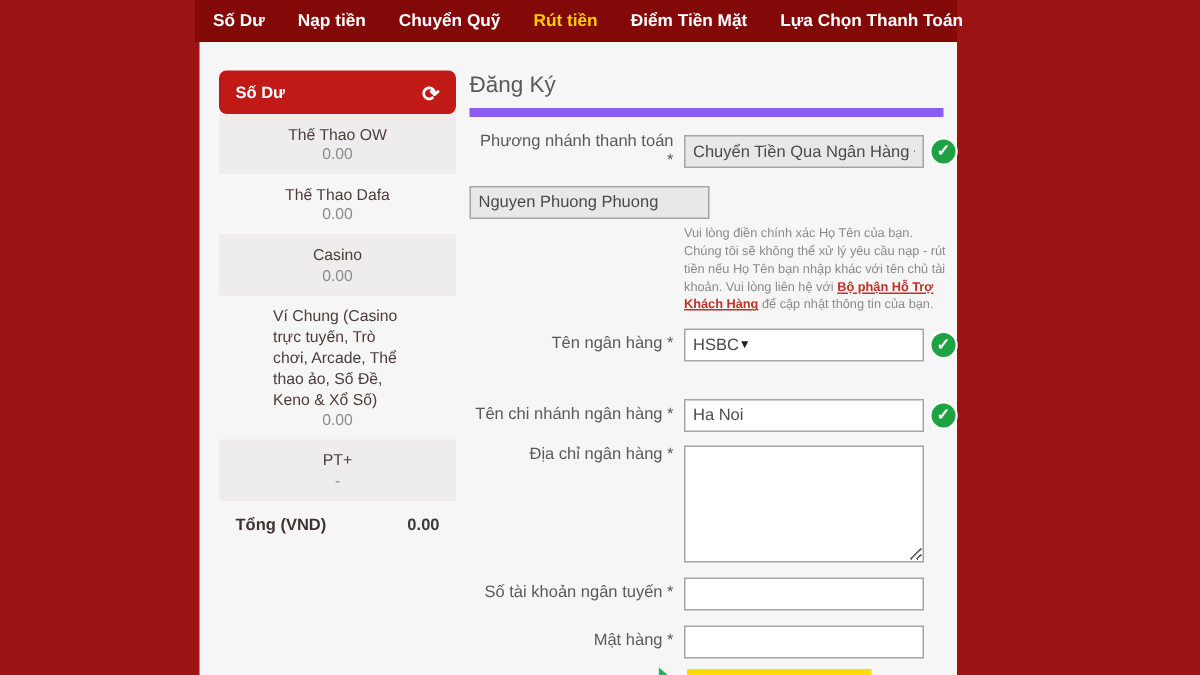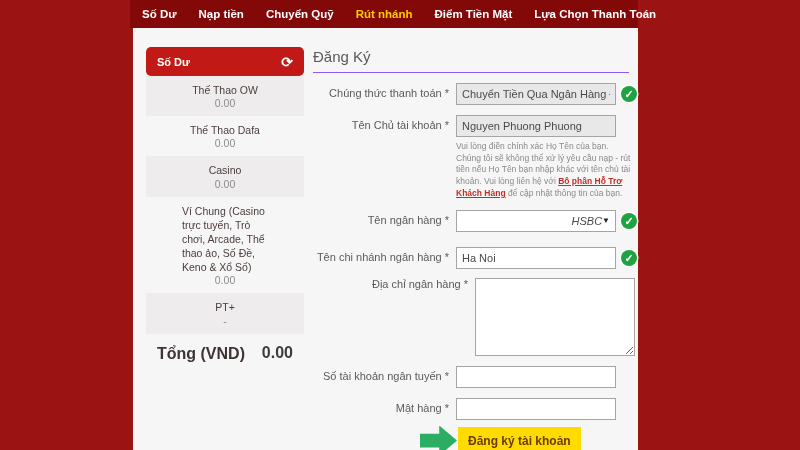--- a/index.html
+++ b/index.html
@@ -34,47 +34,47 @@
   .sb-refresh{font-size:14px;font-weight:bold;line-height:1;cursor:pointer;}
   .sb-row{
     display:flex;justify-content:space-between;align-items:center;
     padding:7px 11px;font-size:10.5px;flex-direction:column;
   }
   .sb-row:nth-child(odd){background:#EEECEC;}
   .sb-label{color:#4C3C3C;max-width:86px;line-height:1.35;}
   .sb-value{color:#8C8C8C;}
   .sb-total{
     display:flex;justify-content:space-between;align-items:center;
-    padding:9px 11px;font-size:16px;
+    padding:9px 11px;font-size:11px;
   }
   .sb-total .sb-label{color:#3E3232;font-weight:bold;max-width:none;}
   .sb-total .sb-value{color:#3B3B3B;font-weight:bold;}
   
   .form-col{position:absolute;left:180px;top:0;width:322px;}
   .form-title{
     margin-top:20px;font-size:15px;color:#5A5A5A;line-height:18px;
-    padding-bottom:6px;border-bottom:1px solid #8b5cf6;width:316px;
+    padding-bottom:6px;border-bottom:6px solid #8b5cf6;width:316px;
   }
   .f-row{display:flex;align-items:center;margin-top:10px;}
   .f-row.top{align-items:flex-start;}
   .f-label{
     width:136px;text-align:right;padding-right:7px;flex:none;
     font-size:11px;color:#5A5A5A;line-height:1.2;
   }
   .f-control{width:160px;flex:none;box-sizing:border-box;}
   input.f-input,.f-select,textarea.f-textarea{
     width:160px;box-sizing:border-box;border:1px solid #A5A5A5;
     background:#fff;font-family:"Liberation Sans",sans-serif;
     font-size:11px;color:#4A4A4A;border-radius:0;
   }
   input.f-input{height:22px;padding:0 5px;}
   input.f-input:disabled{background:#E9E8E8;color:#4A4A4A;}
   .f-select{
-    height:22px;display:flex;align-items:center;justify-content:flex-end;
-    padding:0 5px;cursor:pointer;font-style:italic;
+    height:22px;display:flex;align-items:center;justify-content:flex-start;
+    padding:0 5px;cursor:pointer;
   }
   .f-select .arrow{font-size:8px;color:#222;}
   textarea.f-textarea{height:78px;resize:both;}
   .check{
     flex:none;width:16px;height:16px;border-radius:50%;background:#1FA342;
     color:#fff;font-size:11px;font-weight:bold;line-height:16px;text-align:center;
     margin-left:5px;box-shadow:0 0 0 1.5px #ffffff;
   }
   .help{
     margin:4px 0 2px 143px;width:176px;font-size:8.5px;line-height:1.38;
@@ -92,21 +92,21 @@
     padding:7px 10px;cursor:pointer;margin-left:1px;
   }
 </style>
 </head>
 <body>
 
 <div class="navbar">
   <span class="nav-item">Số Dư</span>
   <span class="nav-item">Nạp tiền</span>
   <span class="nav-item">Chuyển Quỹ</span>
-  <span class="nav-item active">Rút nhánh</span>
+  <span class="nav-item active">Rút tiền</span>
   <span class="nav-item">Điểm Tiền Mặt</span>
   <span class="nav-item">Lựa Chọn Thanh Toán</span>
 </div>
 
 <div class="panel">
 
   <div class="sidebar">
     <div class="sb-header">
       <span>Số Dư</span>
       <span class="sb-refresh">⟳</span>
@@ -136,50 +136,49 @@
     <div class="sb-total">
       <span class="sb-label">Tổng (VND)</span>
       <span class="sb-value">0.00</span>
     </div>
   </div>
 
   <div class="form-col">
     <div class="form-title">Đăng Ký</div>
 
     <div class="f-row">
-      <span class="f-label">Chúng thức thanh toán *</span>
+      <span class="f-label">Phương nhánh thanh toán *</span>
       <input class="f-input f-control" disabled="" value="Chuyển Tiền Qua Ngân Hàng Địa" style="">
       <span class="check">✓</span>
     </div>
 
     <div class="f-row">
-      <span class="f-label">Tên Chủ tài khoản *</span>
       <input class="f-input f-control" disabled="" value="Nguyen Phuong Phuong" style="">
     </div>
 
     <div class="help">
       <span>Vui lòng điền chính xác Họ Tên của bạn. Chúng tôi sẽ không thể xử lý yêu cầu nạp - rút tiền nếu Họ Tên bạn nhập khác với tên chủ tài khoản. Vui lòng liên hệ với </span><a href="#">Bộ phận Hỗ Trợ Khách Hàng</a><span> để cập nhật thông tin của bạn.</span>
     </div>
 
     <div class="f-row">
       <span class="f-label">Tên ngân hàng *</span>
       <div class="f-select f-control">
         <span>HSBC</span>
         <span class="arrow">▼</span>
       </div>
       <span class="check">✓</span>
     </div>
 
-    <div class="f-row" style="margin-top:15px;">
+    <div class="f-row" style="margin-top:25px;">
       <span class="f-label">Tên chi nhánh ngân hàng *</span>
       <input class="f-input f-control" value="Ha Noi" style="">
       <span class="check">✓</span>
     </div>
 
-    <div class="f-row top" style="margin-top:9px;justify-content:flex-end;">
+    <div class="f-row top" style="margin-top:9px;">
       <span class="f-label">Địa chỉ ngân hàng *</span>
       <textarea class="f-textarea f-control" style=""></textarea>
     </div>
 
     <div class="f-row">
       <span class="f-label">Số tài khoản ngân tuyến *</span>
       <input class="f-input f-control" value="" style="">
     </div>
 
     <div class="f-row">

